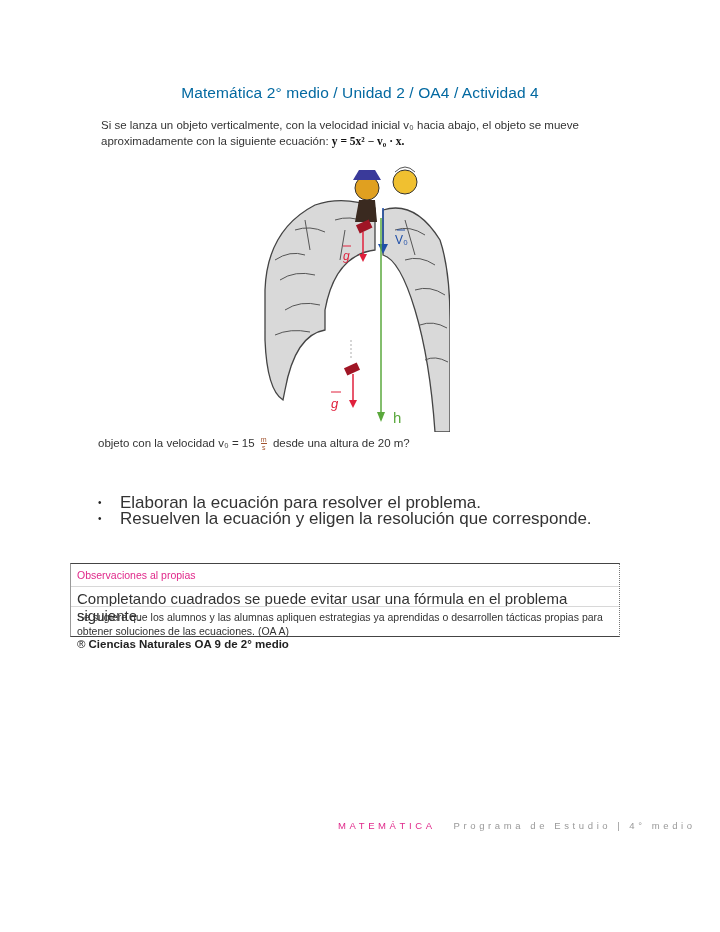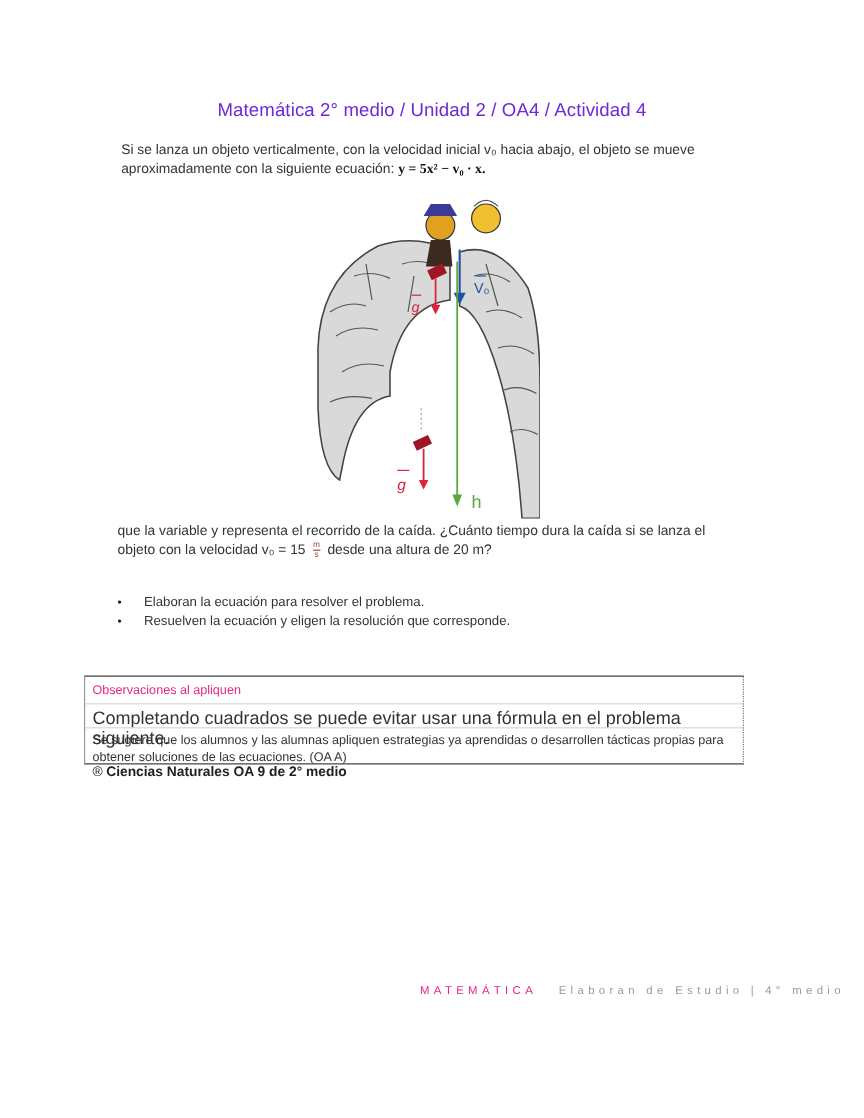--- a/index.html
+++ b/index.html
@@ -1,38 +1,38 @@
 <!DOCTYPE html>
 <html><head>
 <meta charset="utf-8">
 <style>
   html, body { margin: 0; padding: 0; background: #ffffff; }
   body { width: 720px; height: 932px; position: relative; overflow: hidden;
          font-family: "Liberation Sans", "DejaVu Sans", sans-serif; color: #222; }
   .title { position: absolute; left: 0; width: 720px; top: 84px; text-align: center;
-           font-size: 15.5px; color: #6d28d9; letter-spacing: 0.1px; }
+           font-size: 15.5px; color: #0369a1; letter-spacing: 0.1px; }
   .intro { position: absolute; left: 77px; top: 117px; width: 540px; font-size: 11.5px; line-height: 16px; color: #333; margin-left: 24px; }
   .intro b { color: #111; font-family: Liberation Serif, serif; }
   .figure { position: absolute; left: 255px; top: 160px; width: 195px; height: 272px; }
   .question { position: absolute; left: 98px; top: 435px; width: 525px; font-size: 11.5px; line-height: 16px; color: #333; }
   .frac { display: inline-block; vertical-align: middle; font-size: 7px; line-height: 7px; text-align: center; color: #a0522d; margin: 0 3px; }
   .frac span { display: block; }
   .frac .bar { border-top: 1px solid #a0522d; }
-  .bullets { position: absolute; left: 98px; top: 495px; font-size: 11px; line-height: 15.5px; color: #333; margin: 0; padding: 0; list-style: none; }
+  .bullets { position: absolute; left: 98px; top: 495px; font-size: 17px; line-height: 15.5px; color: #333; margin: 0; padding: 0; list-style: none; }
   .bullets li { position: relative; padding-left: 22px; }
   .bullets li::before { content: "•"; position: absolute; left: 0; top: 0; font-size: 10px; color: #222; }
   .obs-box { position: absolute; left: 70px; top: 563px; width: 550px; height: 74px; border: 1px solid #444; border-right: 1px dotted #777; border-left: 1px solid #999; box-sizing: border-box; }
   .obs-head { position: absolute; left: 6px; top: 5px; font-size: 10.5px; color: #e0288a; }
   .obs-line { position: absolute; left: 0; right: 0; border-top: 1px solid #d8d8d8; }
   .obs-p1 { position: absolute; left: 6px; top: 26px; font-size: 15px; color: #333; }
   .obs-p2 { position: absolute; left: 6px; top: 46px; width: 540px; font-size: 10.5px; line-height: 14px; color: #333; }
   .ciencias { position: absolute; left: 77px; top: 638px; font-size: 11.5px; font-weight: bold; color: #222; }
   .ciencias .sym { font-weight: normal; margin-right: 3px; }
   .footer { position: absolute; left: 338px; top: 820px; font-size: 9.5px; letter-spacing: 3.6px; color: #999; white-space: nowrap; }
-  .footer .brand { color: #e0288a; margin-right: 18px; margin-left: 12px; }
+  .footer .brand { color: #e0288a; margin-right: 18px; }
   .footer .sep { margin: 0 6px; }
 </style>
 </head>
 <body>
 
 <div class="title">Matemática 2° medio / Unidad 2 / OA4 / Actividad 4</div>
 
 <div class="intro">
   <div>Si se lanza un objeto verticalmente, con la velocidad inicial v₀ hacia abajo, el objeto se mueve</div>
   <div>
@@ -88,43 +88,42 @@
     <line x1="96" y1="180" x2="96" y2="200" stroke="#777" stroke-width="0.6" stroke-dasharray="2 2"></line>
     <rect x="90" y="205" width="14" height="8" fill="#a01525" transform="rotate(-25 97 209)"></rect>
     <line x1="98" y1="214" x2="98" y2="244" stroke="#e0203c" stroke-width="1.5"></line>
     <polygon points="94,240 102,240 98,248" fill="#e0203c"></polygon>
     <text x="76" y="248" font-size="13" fill="#e0203c" font-style="italic" font-family="Liberation Sans, sans-serif">g</text>
     <line x1="76" y1="232" x2="86" y2="232" stroke="#e0203c" stroke-width="1"></line>
   </svg>
 </div>
 
 <div class="question">
-  <div>que la variable y representa el recorrido de la caída. ¿Cuánto tiempo dura la caída si se lanza el</div>
   <div>
     <span>objeto con la velocidad v₀ = 15</span>
     <span class="frac">
       <span>m</span>
       <span class="bar">s</span>
     </span>
     <span>desde una altura de 20 m?</span>
   </div>
 </div>
 
 <ul class="bullets">
   <li>Elaboran la ecuación para resolver el problema.</li>
   <li>Resuelven la ecuación y eligen la resolución que corresponde.</li>
 </ul>
 
 <div class="obs-box">
-  <div class="obs-head">Observaciones al apliquen</div>
+  <div class="obs-head">Observaciones al propias</div>
   <div class="obs-line" style="top:22px;"></div>
   <div class="obs-p1">Completando cuadrados se puede evitar usar una fórmula en el problema siguiente.</div>
   <div class="obs-line" style="top:42px;"></div>
   <div class="obs-p2">Se sugiere que los alumnos y las alumnas apliquen estrategias ya aprendidas o desarrollen tácticas propias para obtener soluciones de las ecuaciones. (OA A)</div>
 </div>
 
 <div class="ciencias">
   <span class="sym">®</span><span>Ciencias Naturales OA 9 de 2° medio</span>
 </div>
 
 <div class="footer">
-  <span class="brand">MATEMÁTICA</span><span>Elaboran de Estudio</span><span class="sep">|</span><span>4° medio</span>
+  <span class="brand">MATEMÁTICA</span><span>Programa de Estudio</span><span class="sep">|</span><span>4° medio</span>
 </div>
 
 </body></html>

